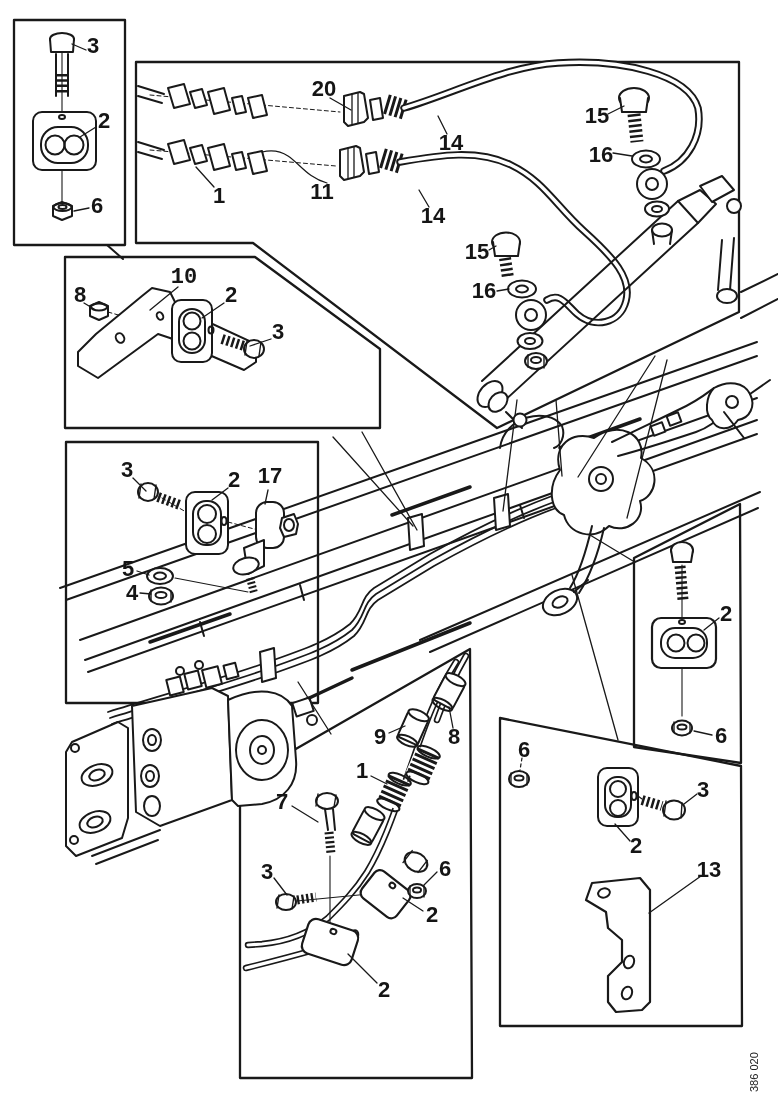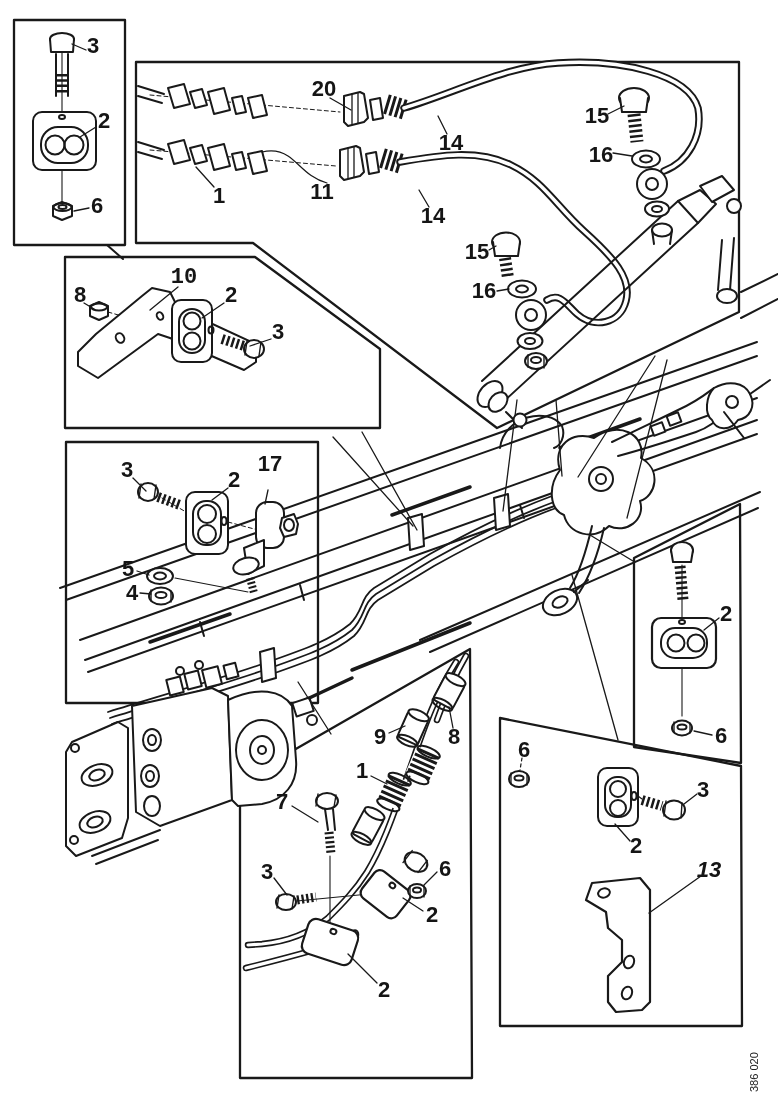--- a/index.html
+++ b/index.html
@@ -475,36 +475,36 @@
       <div class="callout" style="left: 477px; top: 252px;">15</div>
       <div class="callout" style="left: 484px; top: 291px;">16</div>
       <div class="callout" style="left: 597px; top: 116px;">15</div>
       <div class="callout" style="left: 601px; top: 155px;">16</div>
       <div class="callout" style="left: 80px; top: 295px;">8</div>
       <div class="callout" style="left: 184px; top: 277px; font-family: Liberation Mono, monospace;">10</div>
       <div class="callout" style="left: 231px; top: 295px;">2</div>
       <div class="callout" style="left: 278px; top: 332px;">3</div>
       <div class="callout" style="left: 127px; top: 470px;">3</div>
       <div class="callout" style="left: 234px; top: 480px;">2</div>
-      <div class="callout" style="left: 270px; top: 464px;">17</div>
+      <div class="callout" style="left: 270px; top: 476px;">17</div>
       <div class="callout" style="left: 128px; top: 569px;">5</div>
       <div class="callout" style="left: 132px; top: 593px;">4</div>
       <div class="callout" style="left: 380px; top: 737px;">9</div>
       <div class="callout" style="left: 454px; top: 737px;">8</div>
       <div class="callout" style="left: 362px; top: 771px;">1</div>
       <div class="callout" style="left: 282px; top: 802px;">7</div>
       <div class="callout" style="left: 267px; top: 872px;">3</div>
       <div class="callout" style="left: 445px; top: 869px;">6</div>
       <div class="callout" style="left: 432px; top: 915px;">2</div>
       <div class="callout" style="left: 384px; top: 990px;">2</div>
       <div class="callout" style="left: 726px; top: 614px;">2</div>
       <div class="callout" style="left: 721px; top: 736px;">6</div>
       <div class="callout" style="left: 524px; top: 750px;">6</div>
       <div class="callout" style="left: 636px; top: 846px;">2</div>
       <div class="callout" style="left: 703px; top: 790px;">3</div>
-      <div class="callout" style="left: 709px; top: 870px; font-style: italic;">13</div>
+      <div class="callout" style="left: 709px; top: 870px;">13</div>
     </div>
 
 <div class="drawing-code">
   <span>386 020</span>
 </div>
 
 </div>
 
 </body></html>

